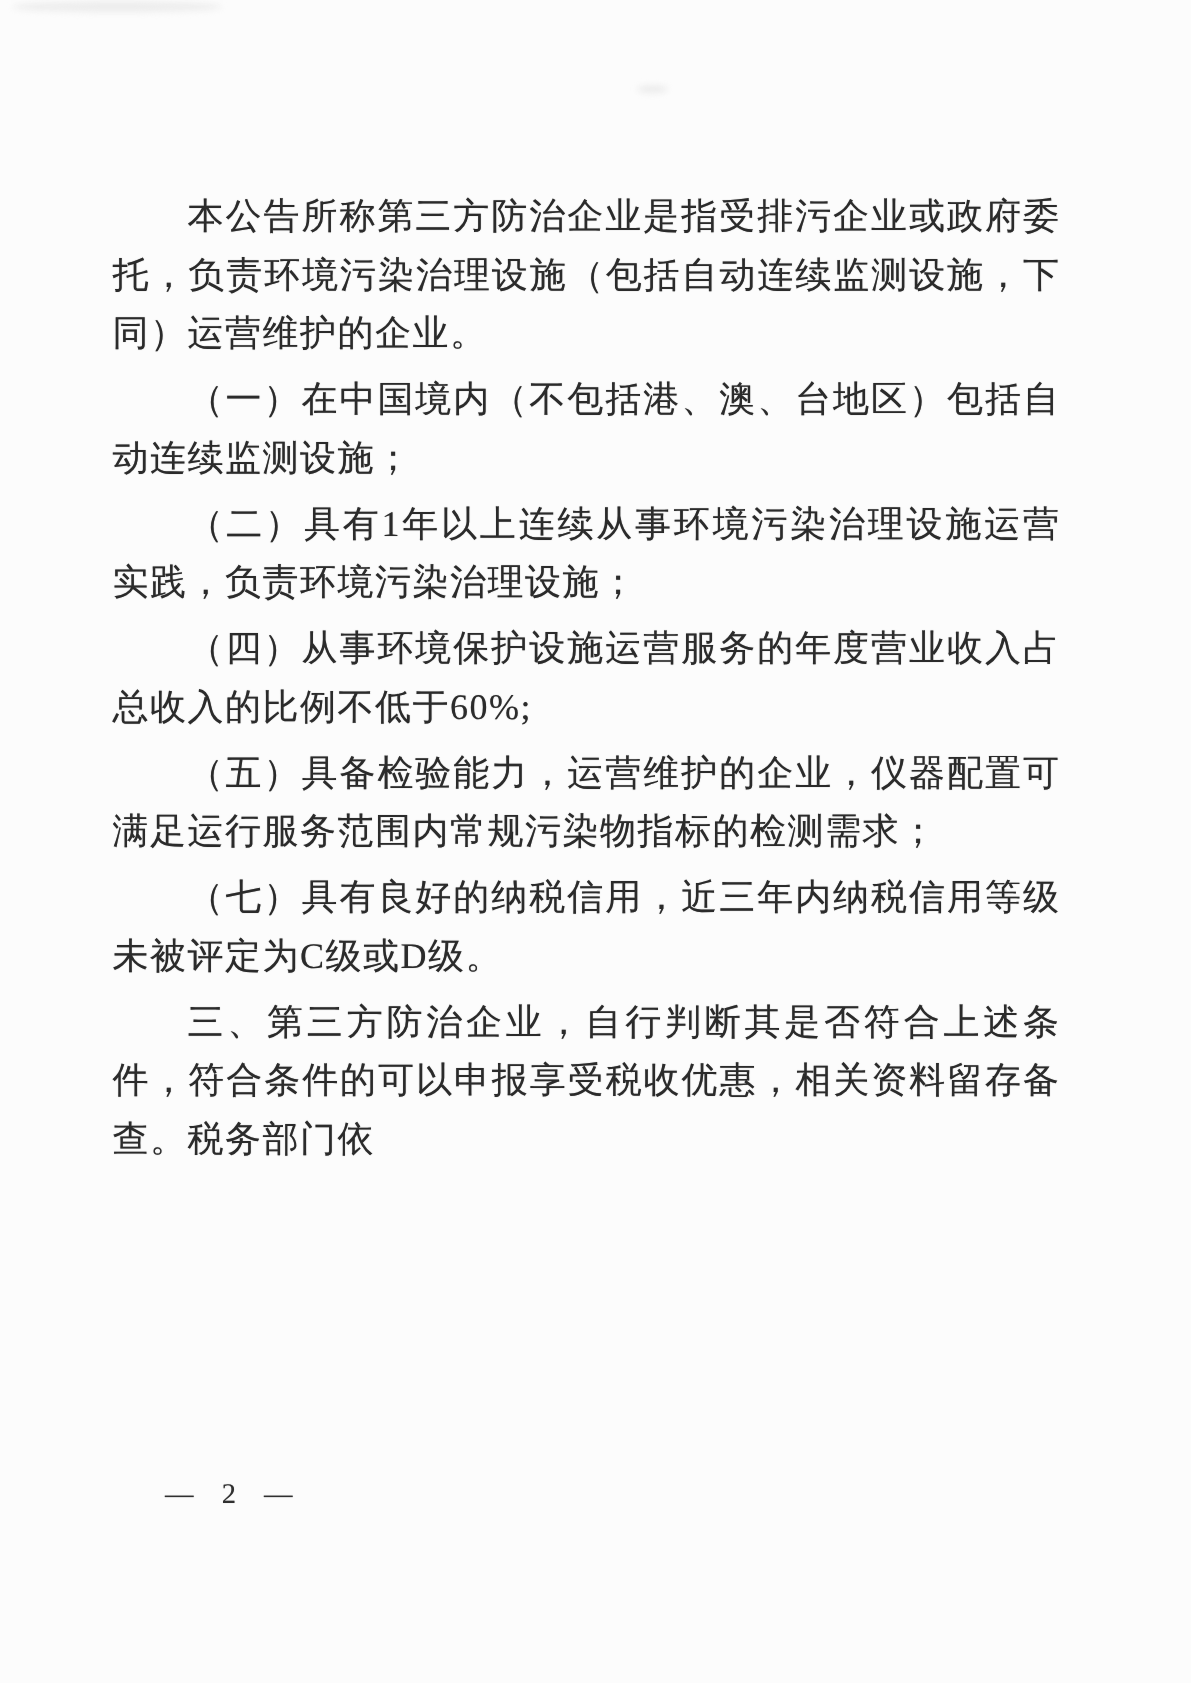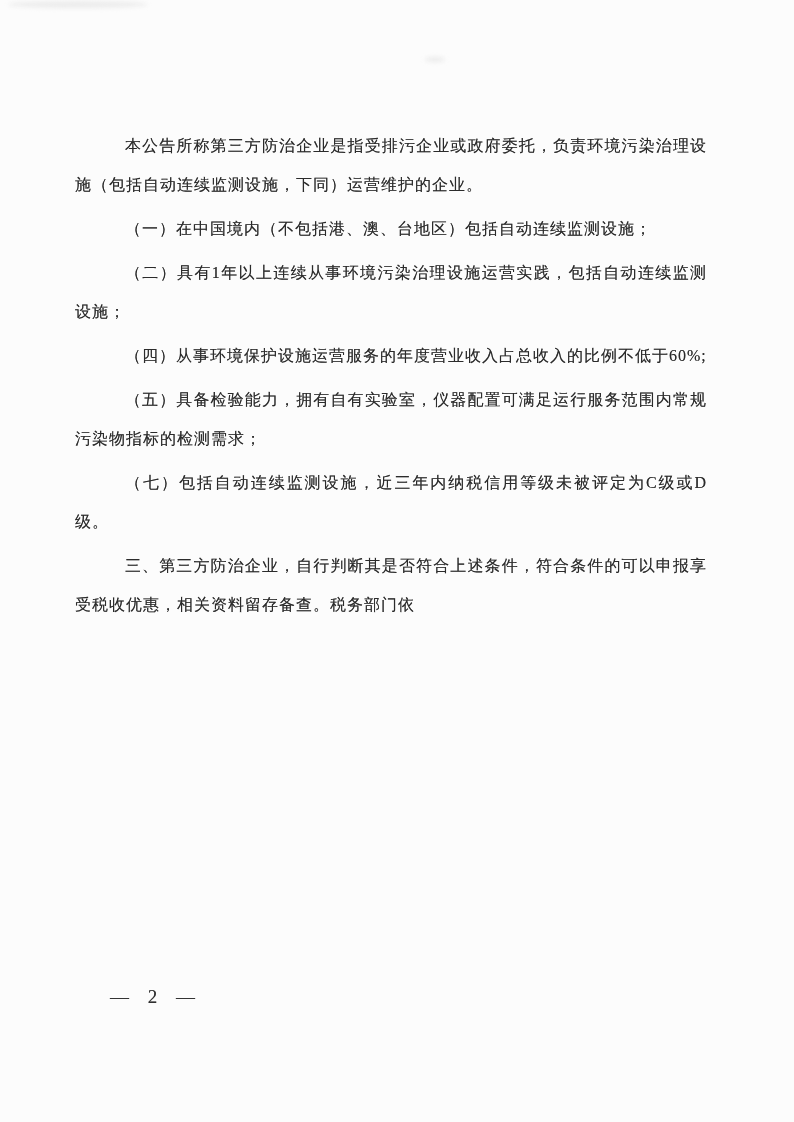--- a/index.html
+++ b/index.html
@@ -18,21 +18,21 @@
     color: #2b2b2b;
   }
   .content {
     position: absolute;
     left: 75px;
     top: 126px;
     width: 648px;
   }
   .para {
     margin: 0 16px 5px 0;
-    font-size: 16px;
+    font-size: 24px;
     line-height: 39px;
     text-indent: 50px;
     text-align: justify;
     text-justify: inter-ideograph;
     letter-spacing: 1px;
     text-shadow: 0 0 0.6px rgba(40,40,40,0.55);
     word-break: break-all;
     font-family: Liberation Serif, serif;
   }
   .page-number {
@@ -69,21 +69,21 @@
 </head>
 <body>
 
 <div class="sheet">
   <div class="artifact artifact-top-left"></div>
   <div class="artifact artifact-center"></div>
 
   <main class="content">
     <p class="para">本公告所称第三方防治企业是指受排污企业或政府委托，负责环境污染治理设施（包括自动连续监测设施，下同）运营维护的企业。</p>
     <p class="para">（一）在中国境内（不包括港、澳、台地区）包括自动连续监测设施；</p>
-    <p class="para">（二）具有1年以上连续从事环境污染治理设施运营实践，包括自动连续监测设施；</p>
+    <p class="para">（二）具有1年以上连续从事环境污染治理设施运营实践，负责环境污染治理设施；</p>
     <p class="para">（四）从事环境保护设施运营服务的年度营业收入占总收入的比例不低于60%;</p>
-    <p class="para">（五）具备检验能力，拥有自有实验室，仪器配置可满足运行服务范围内常规污染物指标的检测需求；</p>
-    <p class="para">（七）包括自动连续监测设施，近三年内纳税信用等级未被评定为C级或D级。</p>
+    <p class="para">（五）具备检验能力，运营维护的企业，仪器配置可满足运行服务范围内常规污染物指标的检测需求；</p>
+    <p class="para">（七）具有良好的纳税信用，近三年内纳税信用等级未被评定为C级或D级。</p>
     <p class="para">三、第三方防治企业，自行判断其是否符合上述条件，符合条件的可以申报享受税收优惠，相关资料留存备查。税务部门依</p>
   </main>
 
   <div class="page-number">— 2 —</div>
 </div>
 
 </body></html>

